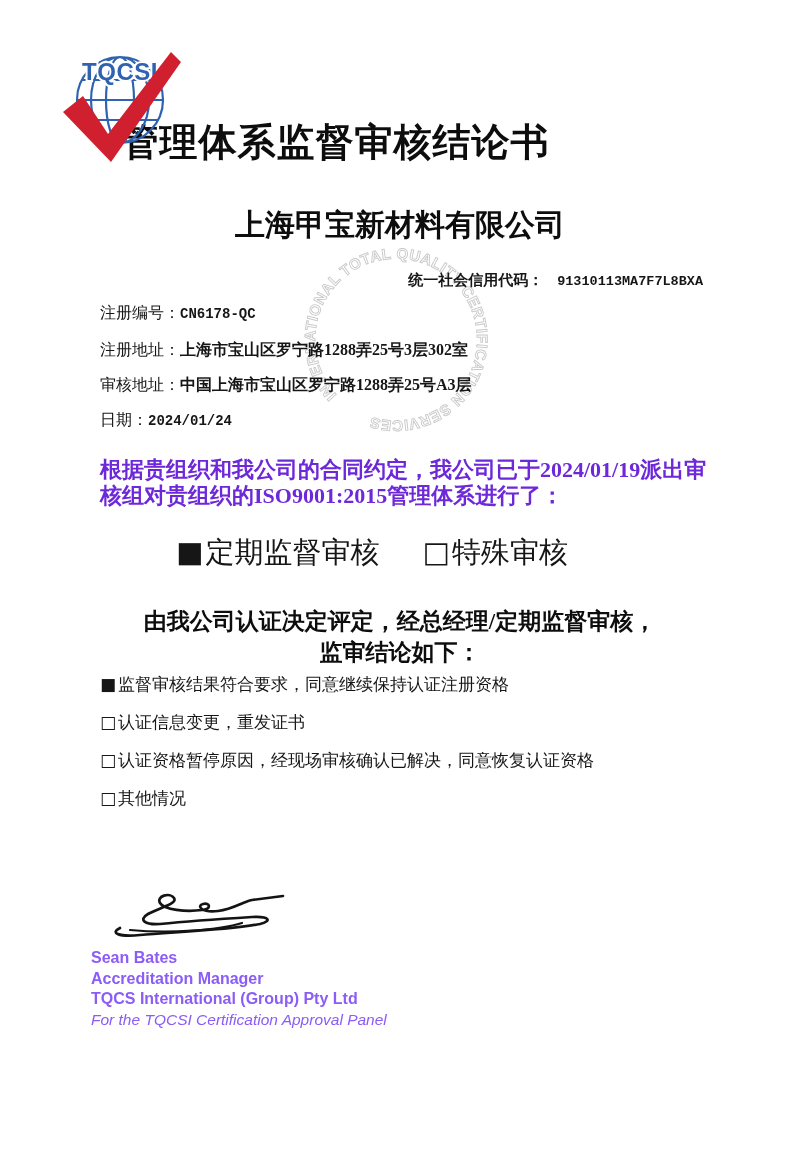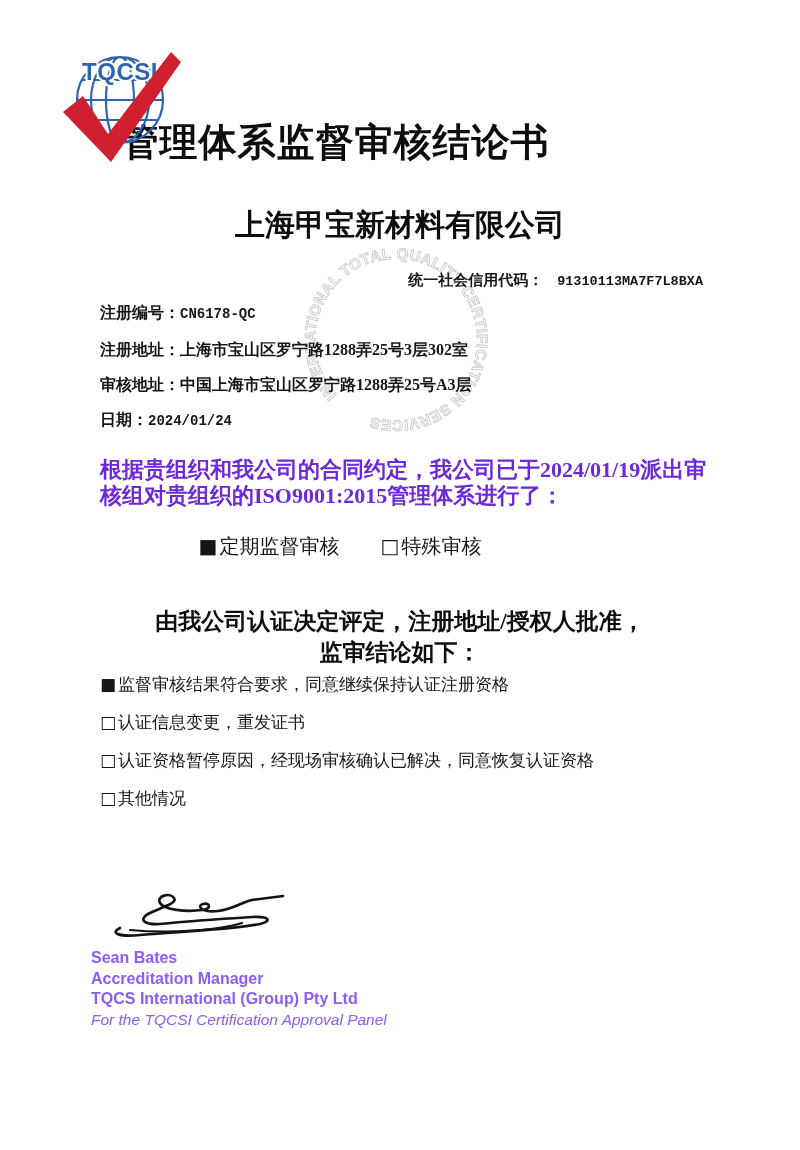--- a/index.html
+++ b/index.html
@@ -33,36 +33,36 @@
   
   .credit{position:absolute;top:271px;right:97px;z-index:1;font-size:15px;}
   .credit .c-label{font-weight:bold;}
   .credit .c-value{
     font-family:"Liberation Mono","DejaVu Sans Mono",monospace;
     font-size:13.5px;font-weight:bold;margin-left:14px;
   }
   
   .fields{position:absolute;left:100px;top:303px;z-index:1;}
   .frow{font-size:16px;line-height:19px;margin-bottom:16px;white-space:nowrap;}
-  .frow .flabel{font-weight:bold;}
+  .frow .flabel{font-weight:normal;}
   .frow .fvalue{font-weight:bold;}
   .frow .mono{
     font-family:"Liberation Mono","DejaVu Sans Mono",monospace;
     font-size:14px;
   }
   .frow.last{margin-top:7px;}
   
   .intro{
     position:absolute;left:100px;top:457px;width:618px;margin:0;z-index:1;
     font-size:22px;font-weight:bold;line-height:26px;color:#6d28d9;
   }
   
   .audit-line{
     position:absolute;top:533px;left:0;width:680px;z-index:1;
-    text-align:center;font-size:20px;
+    text-align:center;font-size:29px;padding-left:32px;
   }
   .audit-line .option{margin:0 18px;white-space:nowrap;}
   .marker{font-family:"DejaVu Sans","Liberation Sans",sans-serif;margin-right:2px;}
   
   .decision{
     position:absolute;top:606px;left:0;width:800px;z-index:1;
     text-align:center;font-size:23px;font-weight:bold;line-height:31px;color:#0d0d0d;
   }
   
   .conclusions{position:absolute;left:100px;top:672px;width:595px;z-index:1;}
@@ -136,21 +136,21 @@
   <div class="audit-line">
     <span class="option">
       <span class="marker">■</span><span>定期监督审核</span>
     </span>
     <span class="option">
       <span class="marker">□</span><span>特殊审核</span>
     </span>
   </div>
 
   <div class="decision">
-    <div>由我公司认证决定评定，注册地址/授权人批准，</div>
+    <div>由我公司认证决定评定，经总经理/定期监督审核，</div>
     <div>监审结论如下：</div>
   </div>
 
   <div class="conclusions">
     <div class="citem">
       <span class="marker">■</span><span>监督审核结果符合要求，同意继续保持认证注册资格</span>
     </div>
     <div class="citem">
       <span class="marker">□</span><span>认证信息变更，重发证书</span>
     </div>

